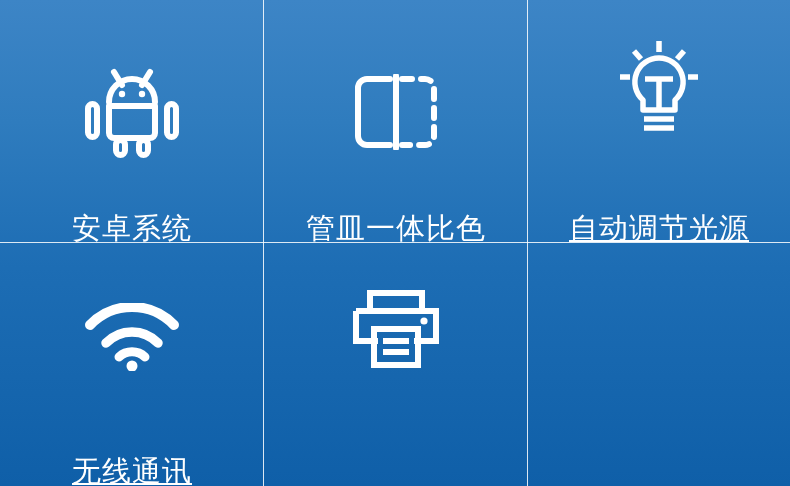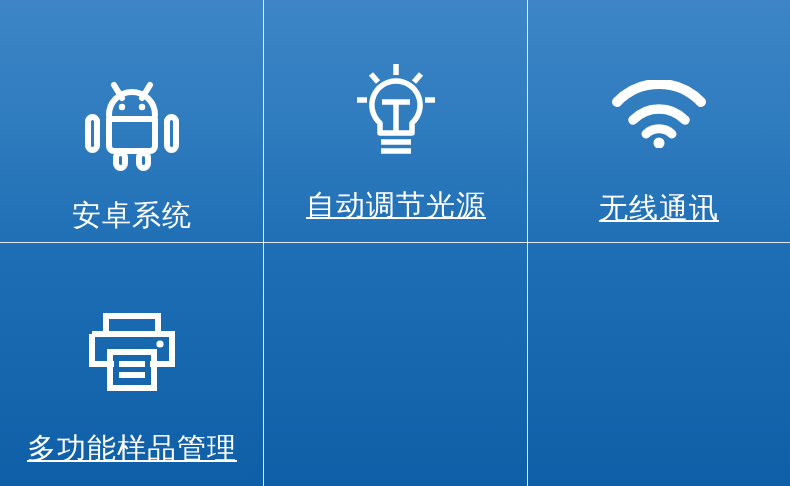--- a/index.html
+++ b/index.html
@@ -18,21 +18,21 @@
     background: linear-gradient(to bottom, #3d85c6 0%, #2f7cbe 25%, #1d6db4 55%, #0f5fa8 100%);
     display: grid;
     grid-template-columns: 264px 264px 262px;
     grid-template-rows: 243px 243px;
   }
   .cell {
     position: relative;
     display: flex;
     flex-direction: column;
     align-items: center;
-    justify-content: center;
+    justify-content: space-between;
     box-sizing: border-box;
   }
   
   .vline {
     position: absolute;
     top: 0;
     width: 1px;
     height: 486px;
     background: rgba(255,255,255,0.85);
     pointer-events: none;
@@ -89,20 +89,30 @@
         <rect x="4" y="38" width="9" height="33" rx="4.5"></rect>
         <rect x="83" y="38" width="9" height="33" rx="4.5"></rect>
         <rect x="32" y="74" width="9" height="15" rx="4.5"></rect>
         <rect x="55" y="74" width="9" height="15" rx="4.5"></rect>
       </svg>
     </div>
     <div class="cell-label">安卓系统</div>
   </div>
 
 
+  <div class="cell row1 r1c3">
+    <div class="icon-wrap">
+      <svg width="86" height="76" viewBox="0 0 86 76" fill="none" stroke="#ffffff" stroke-width="6" stroke-linecap="round" stroke-linejoin="round">
+        <path d="M37 5H14a9 9 0 0 0-9 9v48a9 9 0 0 0 9 9h23"></path>
+        <line x1="43" y1="2" x2="43" y2="74"></line>
+        <path d="M49 5h23a9 9 0 0 1 9 9v48a9 9 0 0 1-9 9H49" stroke-dasharray="10 9"></path>
+      </svg>
+    </div>
+    <div class="cell-label">管皿一体比色</div>
+  </div>
 
   <div class="cell row2 r2c1">
     <div class="icon-wrap">
       <svg width="90" height="94" viewBox="0 0 90 94" fill="none" stroke="#ffffff" stroke-width="5.5" stroke-linecap="butt" stroke-linejoin="round">
         <line x1="45" y1="2" x2="45" y2="13"></line>
         <line x1="20" y1="12" x2="27" y2="20"></line>
         <line x1="70" y1="12" x2="63" y2="20"></line>
         <line x1="6" y1="38" x2="16" y2="38"></line>
         <line x1="84" y1="38" x2="74" y2="38"></line>
         <path d="M45 19a24 24 0 0 1 16 42v10H29V61a24 24 0 0 1 16-42z"></path>
@@ -131,20 +141,19 @@
     <div class="icon-wrap">
       <svg width="88" height="80" viewBox="0 0 88 80" fill="none" stroke="#ffffff" stroke-width="6" stroke-linecap="butt" stroke-linejoin="miter">
         <path d="M18 22V4h52v18"></path>
         <path d="M4 22h80v30H62M26 52H4V22"></path>
         <circle cx="72" cy="32" r="3.6" fill="#ffffff" stroke="none"></circle>
         <rect x="22" y="40" width="44" height="36"></rect>
         <line x1="31" y1="52" x2="57" y2="52"></line>
         <line x1="31" y1="63" x2="57" y2="63"></line>
       </svg>
     </div>
-    <div class="cell-label">多功能样品管理</div>
   </div>
 
   <div class="vline v1"></div>
   <div class="vline v2"></div>
   <div class="hline"></div>
 
 </div>
 
 </body></html>

